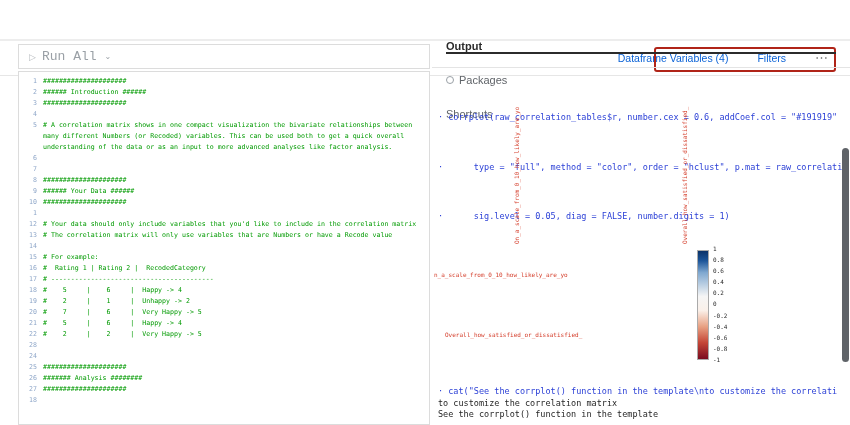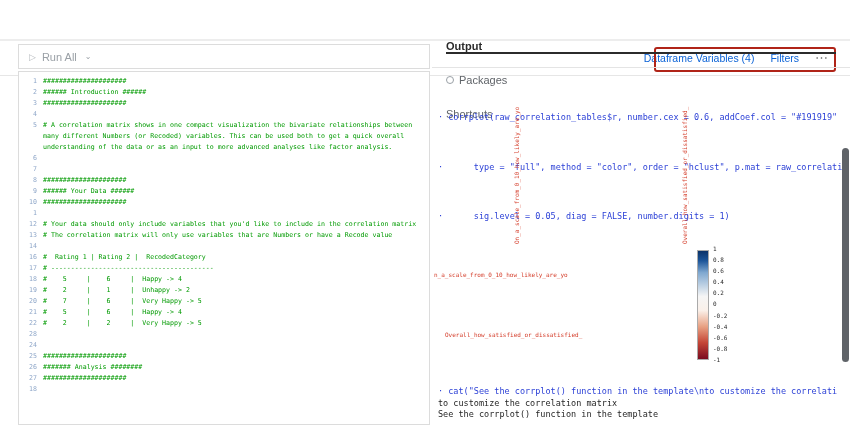--- a/index.html
+++ b/index.html
@@ -17,39 +17,39 @@
     position: absolute; top: 0; left: 0; right: 0; height: 37px;
     border-top: 2px solid #ededed;
     border-bottom: 1px solid #e6e6e6;
     display: flex; align-items: center;
     padding: 0 12px 0 18px;
     background: #fff;
     margin-top: 39px;
   }
   .page-title { font-size: 13px; font-weight: bold; color: #1f1f1f; }
   .header-right {
-    margin-left: auto; display: flex; align-items: center; gap: 16px;
+    margin-left: auto; display: flex; align-items: center; gap: 29px;
     position: relative; padding: 4px 10px 4px 10px;
   }
   .hlink { color: var(--link_blue); font-size: 10.5px; cursor: pointer; white-space: nowrap; }
   .dots-btn { color: #6a6a6a; font-size: 13px; cursor: pointer; line-height: 10px; }
   .annotation-box {
     position: absolute; top: -1px; right: 2px; height: 25px; width: 182px;
     border: 2px solid var(--annotation_red); border-radius: 3px;
     pointer-events: none;
   }
 
   
   .left-panel { position: absolute; left: 18px; top: 44px; width: 412px; bottom: 0; }
   .toolbar {
     height: 25px; border: 1px solid #dcdcdc; background: #fff;
     display: flex; align-items: center; gap: 6px; padding: 0 10px;
   }
   .run-play { color: #b5b9bd; font-size: 9px; }
-  .run-label { color: #9aa0a6; font-size: 11px; }
+  .run-label { color: #9aa0a6; font-size: 13px; font-family: Liberation Mono, monospace; }
   .run-caret { color: #9aa0a6; font-size: 8px; margin-left: 2px; }
   .editor {
     position: absolute; top: 27px; left: 0; right: 0; bottom: 0;
     border: 1px solid #dcdcdc; background: #fff; overflow: hidden;
     padding-top: 4px;
     font-family: "DejaVu Sans Mono", monospace;
     font-size: 6.6px; line-height: 11px;
   }
   .ed-line { display: flex; align-items: flex-start; min-height: 11px; }
   .ln {
@@ -201,20 +201,24 @@
       <div class="ed-line">
         <span class="ln">13</span>
         <span class="code"># The correlation matrix will only use variables that are Numbers or have a Recode value</span>
       </div>
 
       <div class="ed-line">
         <span class="ln">14</span>
         <span class="code"></span>
       </div>
 
+      <div class="ed-line">
+        <span class="ln">15</span>
+        <span class="code"># For example:</span>
+      </div>
 
       <div class="ed-line">
         <span class="ln">16</span>
         <span class="code">#  Rating 1 | Rating 2 |  RecodedCategory</span>
       </div>
 
       <div class="ed-line">
         <span class="ln">17</span>
         <span class="code"># -----------------------------------------</span>
       </div>

